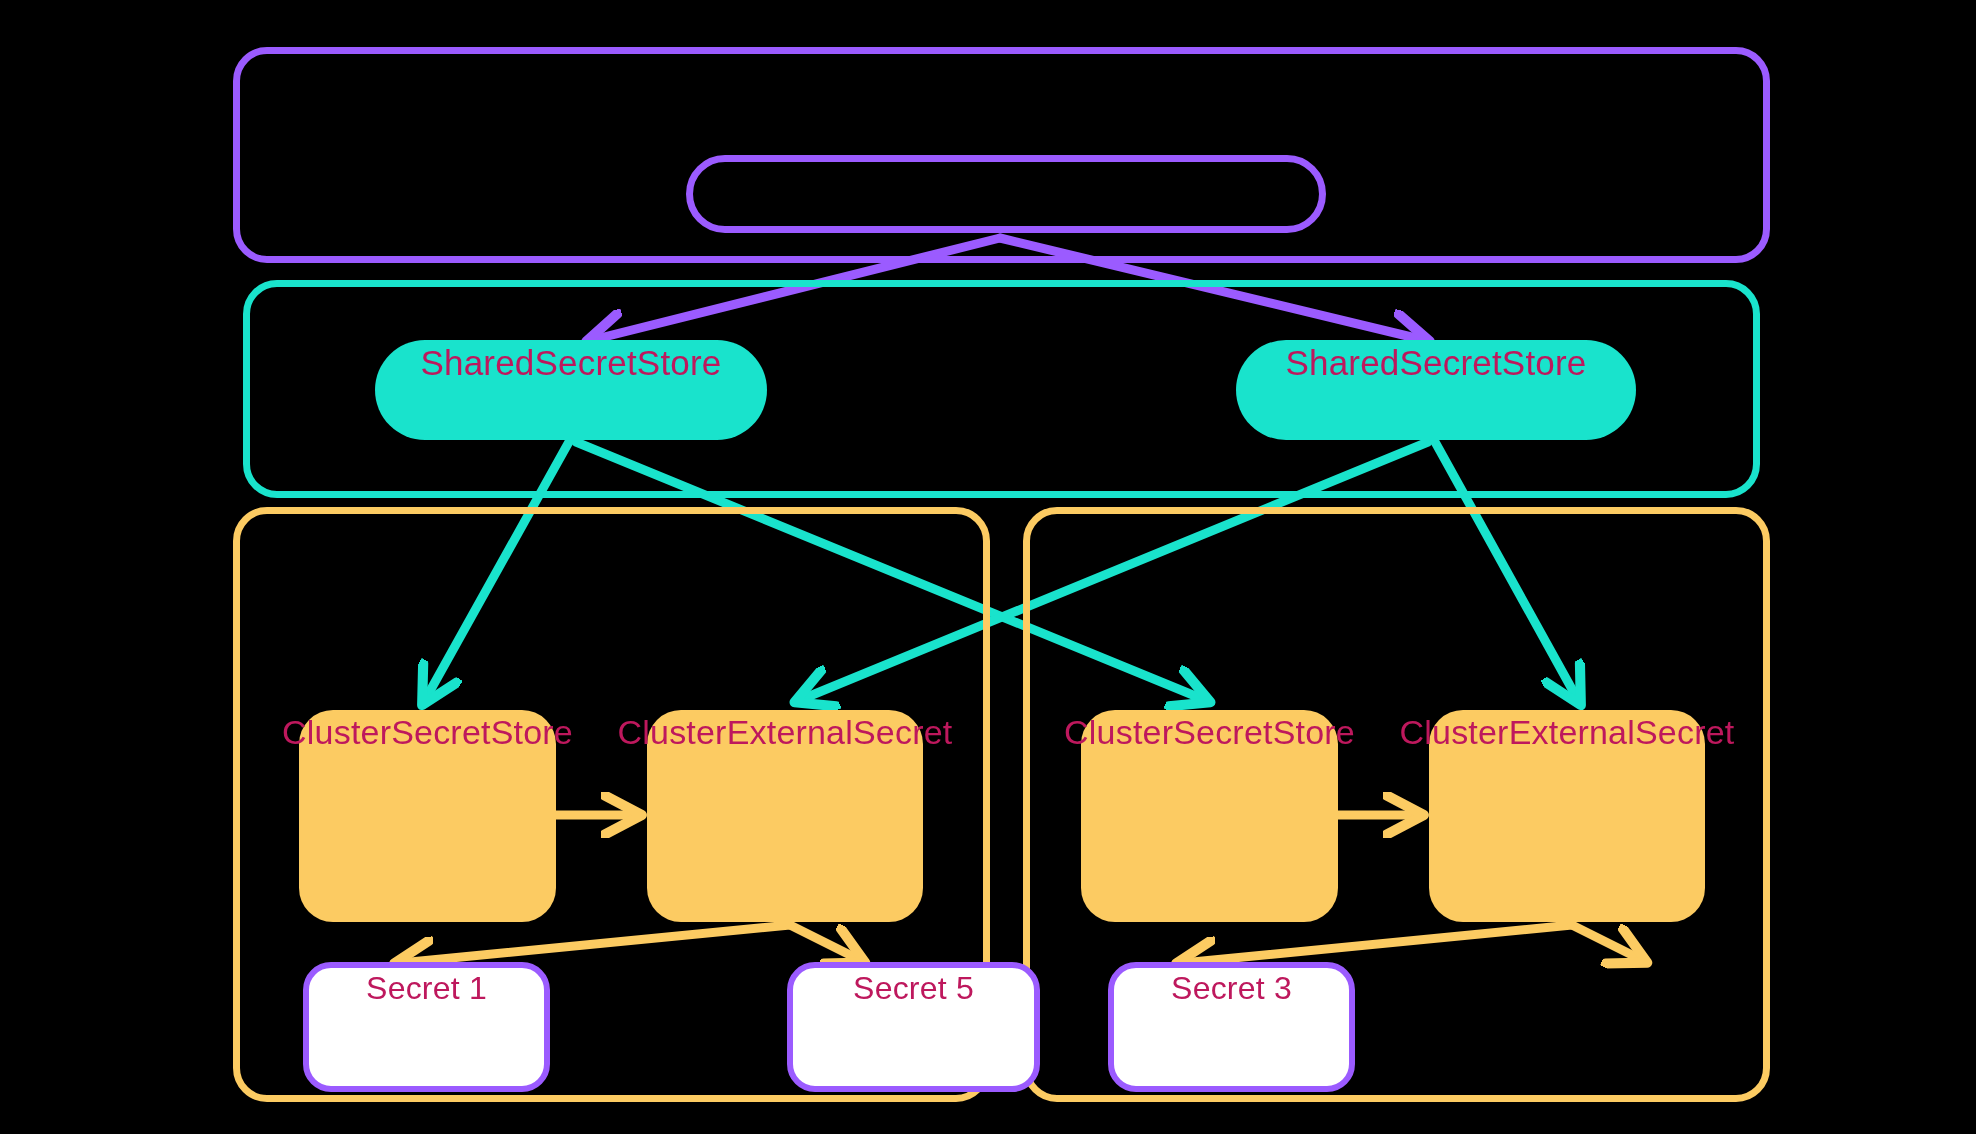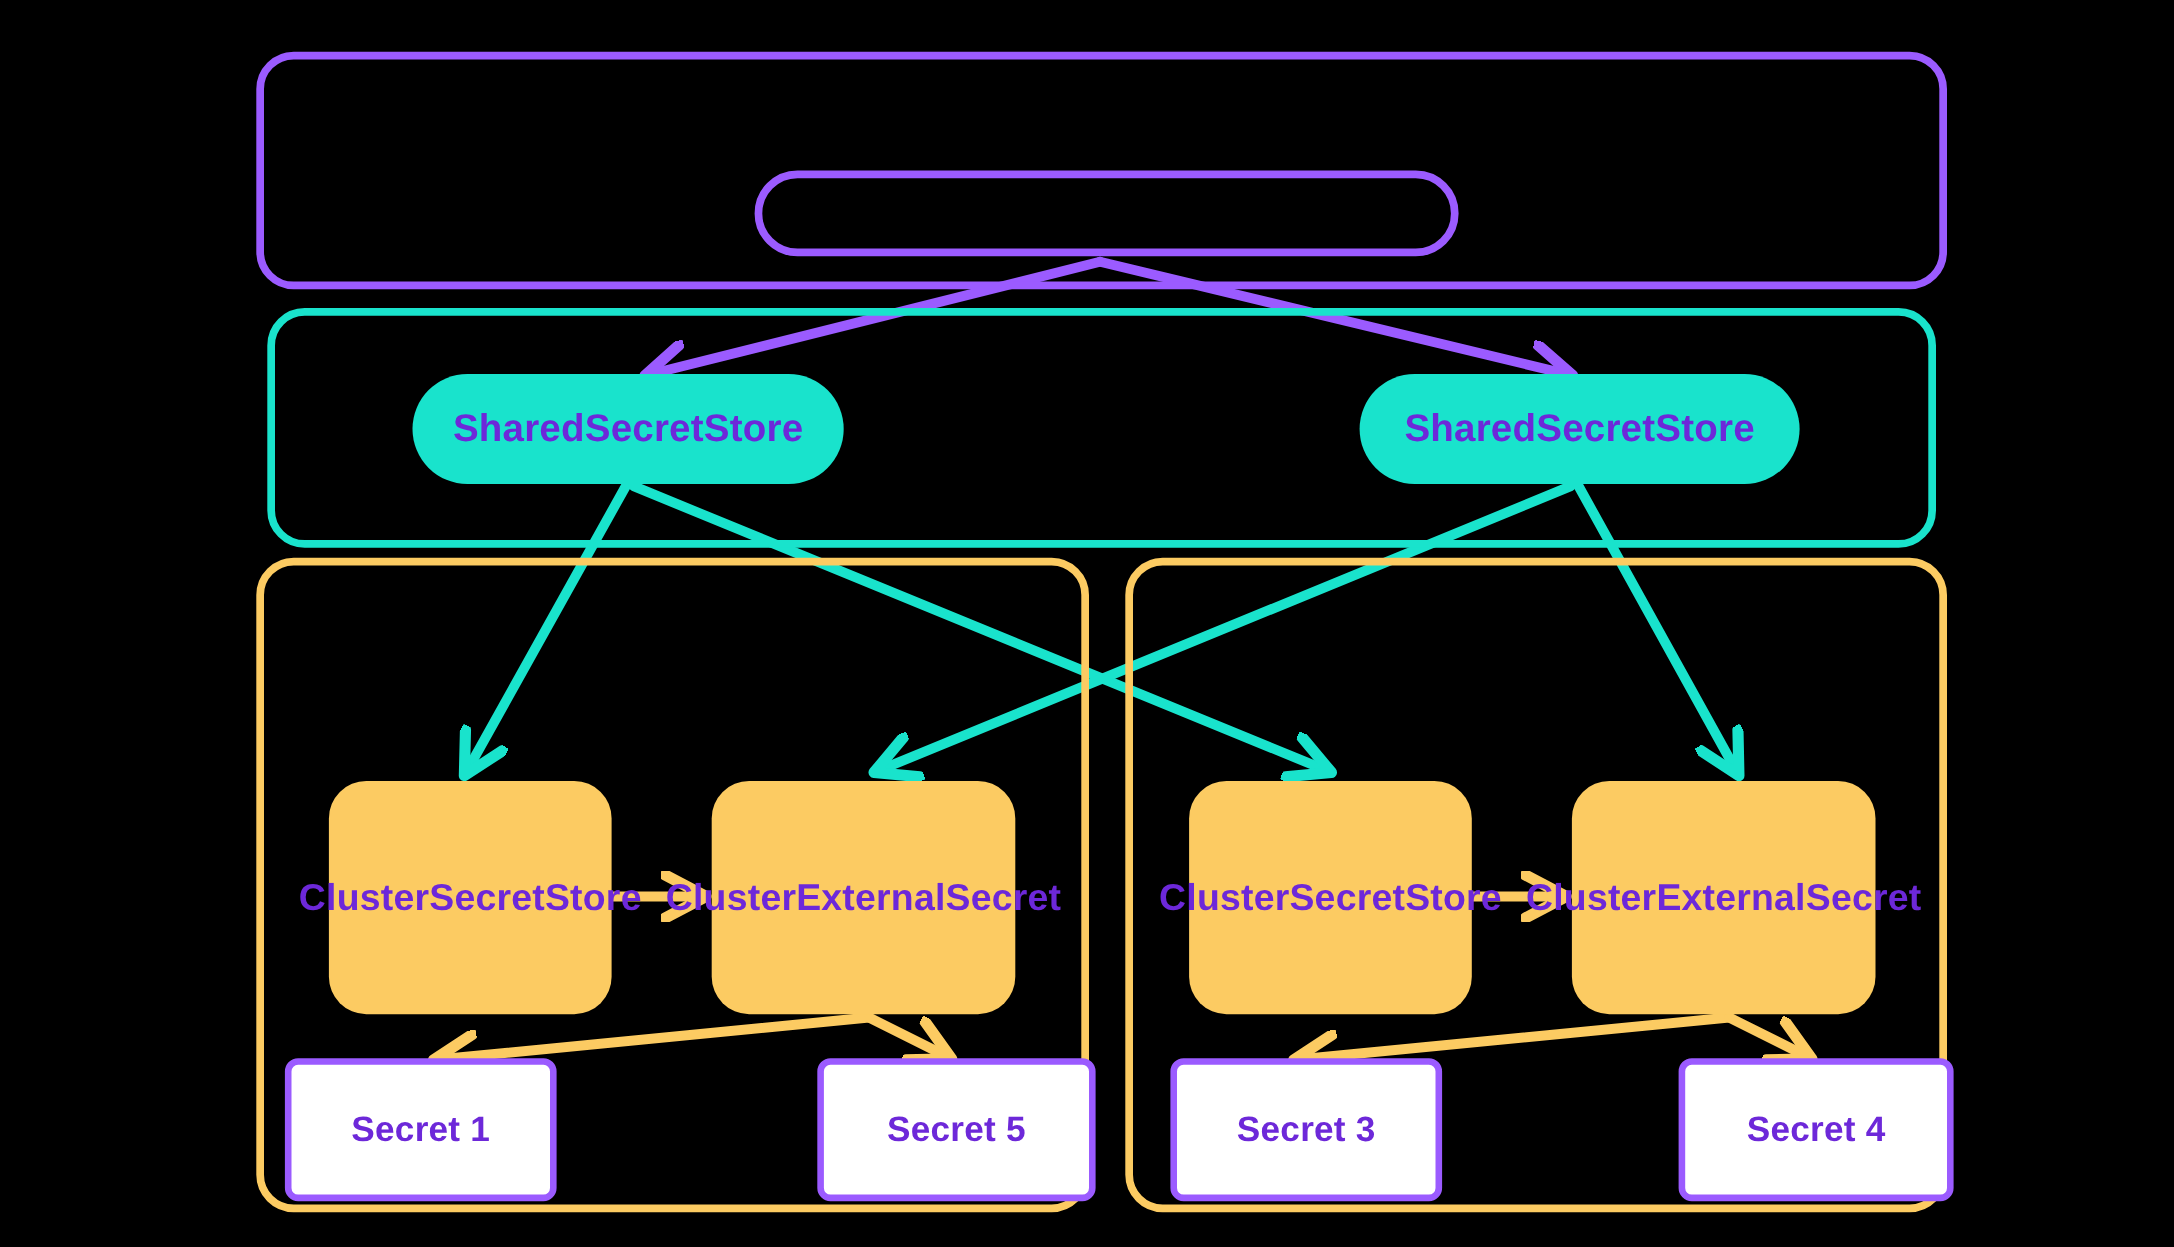--- a/index.html
+++ b/index.html
@@ -20,26 +20,25 @@
     background:transparent;
   }
   .c-purple{border:7px solid #9B5BFF;border-radius:34px;}
   .c-teal{border:7px solid #19E3CC;border-radius:34px;}
   .c-orange{border:7px solid #FCCB62;border-radius:34px;}
 
   .node{
     position:absolute;
     box-sizing:border-box;
     display:flex;
-    align-items:center;
     justify-content:center;
     text-align:center;
-    color:#6d28d9;
+    color:#be185d;
     line-height:1.30;
-    font-weight:700;
+    font-weight:400;
     letter-spacing:.2px;
   }
   .node-empty-pill{
     border:7px solid #9B5BFF;
     border-radius:48px;
     background:transparent;
   }
   .node-shared{
     background:#19E3CC;
     border-radius:60px;
@@ -48,22 +47,23 @@
   .node-cluster{
     background:#FCCB62;
     border-radius:34px;
     font-size:34px;
     flex-direction:row;
   }
   .node-cluster span{display:block;}
   .node-secret{
     background:#FFFFFF;
     border:6px solid #9B5BFF;
-    border-radius:12px;
+    border-radius:28px;
     font-size:32px;
+    margin-left:44px;
   }
 </style>
 </head>
 <body>
 
 <div id="stage">
 
   <svg id="edges" viewBox="0 0 1976 1134" xmlns="http://www.w3.org/2000/svg">
     <defs>
       <marker id="ah-purple" viewBox="0 0 12 12" refX="9" refY="6" markerWidth="5.2" markerHeight="5.2" orient="auto-start-reverse">
@@ -148,17 +148,14 @@
   </div>
 
   <div class="node node-secret" style="left:743px;top:962px;width:253px;height:130px;">
     <span>Secret 5</span>
   </div>
 
   <div class="node node-secret" style="left:1064px;top:962px;width:247px;height:130px;">
     <span>Secret 3</span>
   </div>
 
-  <div class="node node-secret" style="left:1526px;top:962px;width:250px;height:130px;">
-    <span>Secret 4</span>
-  </div>
 
 </div>
 
 </body></html>

